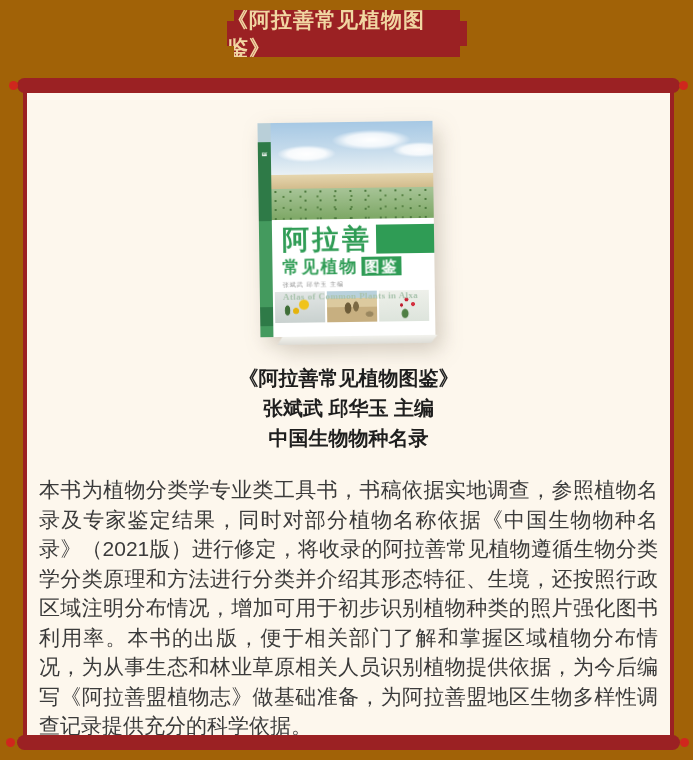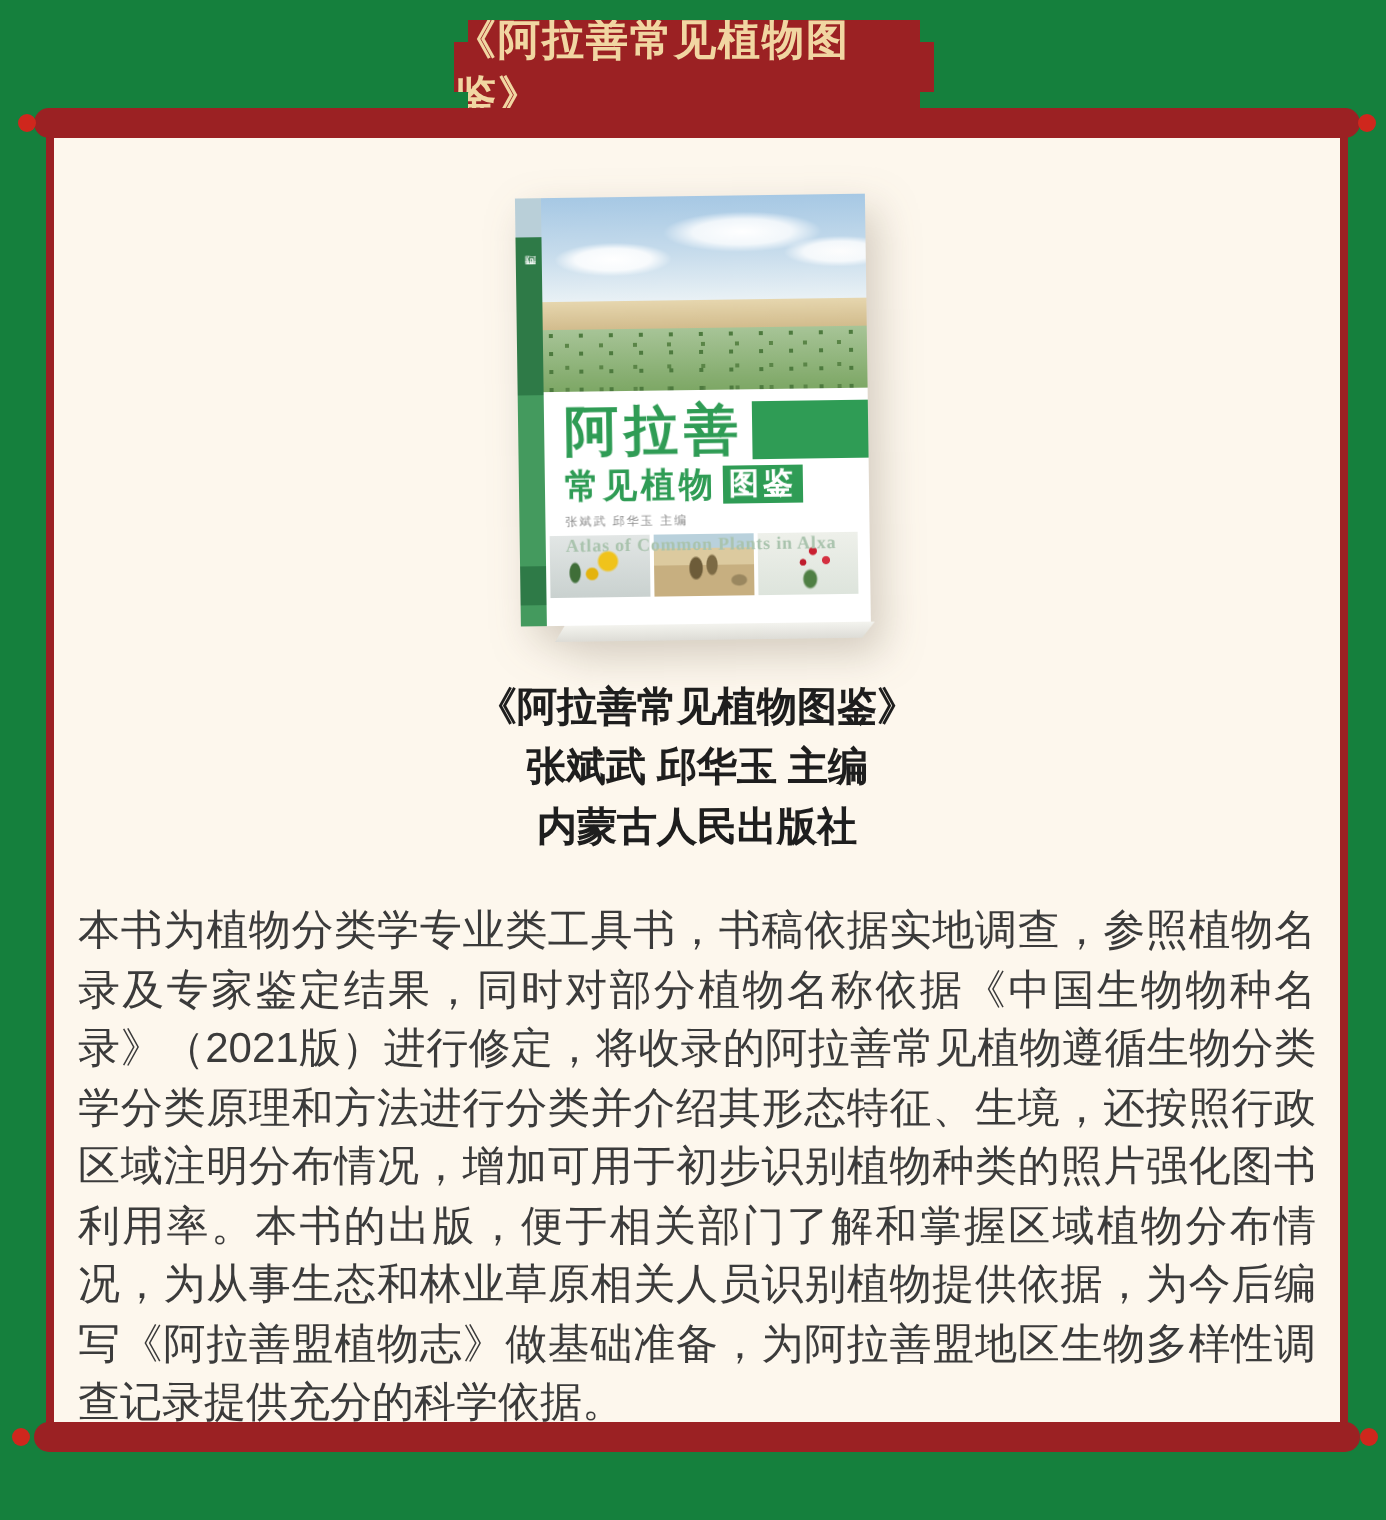--- a/index.html
+++ b/index.html
@@ -1,34 +1,34 @@
 <!DOCTYPE html>
 <html><head>
 <meta charset="utf-8">
 <style>
   * { margin:0; padding:0; box-sizing:border-box; }
   html,body { background:#ffffff; }
   body { font-family:"Liberation Sans","DejaVu Sans",sans-serif; }
-  .stage { position:relative; width:693px; height:760px; margin:0 auto; background:#15803d; overflow:hidden; }
+  .stage { position:relative; width:693px; height:760px; margin:0 auto; background:#a16207; overflow:hidden; }
 
   
   .banner {
     position:absolute; left:227px; top:10px; width:240px; height:47px;
     background:#9b2123; color:#f1d6a2;
     display:flex; align-items:center; justify-content:center;
     font-size:21px; font-weight:bold; letter-spacing:1px;
     clip-path: polygon(
       0 11px, 7px 11px, 7px 0,
       calc(100% - 7px) 0, calc(100% - 7px) 11px, 100% 11px,
       100% calc(100% - 11px), calc(100% - 7px) calc(100% - 11px), calc(100% - 7px) 100%,
       7px 100%, 7px calc(100% - 11px), 0 calc(100% - 11px));
   }
 
   
-  .frame { position:absolute; left:0; top:54px; width:693px; height:672px;border-radius:29px; }
+  .frame { position:absolute; left:0; top:78px; width:693px; height:672px;border-radius:29px; }
   .frame-body {
     position:absolute; top:7px; bottom:7px; left:23px; right:19px;
     background:#fdf7ed; border-left:4px solid #9b2123; border-right:4px solid #9b2123;
   }
   .bar { position:absolute; left:17px; right:13px; height:15px; background:#9b2123; border-radius:8px; z-index:2; }
   .bar-top { top:0; }
   .bar-bottom { bottom:0; }
   .dot { position:absolute; width:9px; height:9px; border-radius:50%; background:#cf271d; z-index:3; }
   .dot-tl { left:9px; top:3px; } .dot-tr { right:5px; top:3px; }
   .dot-bl { left:6px; bottom:3px; } .dot-br { right:4px; bottom:3px; }
@@ -149,21 +149,21 @@
                 <div class="strip-3"></div>
               </div>
             </div>
             <div class="page-edge"></div>
           </div>
         </div>
 
         <div class="info">
           <div>《阿拉善常见植物图鉴》</div>
           <div>张斌武 邱华玉  主编</div>
-          <div>内蒙古人民出版社</div>
+          <div>中国生物物种名录</div>
         </div>
 
         <p class="desc">本书为植物分类学专业类工具书，书稿依据实地调查，参照植物名录及专家鉴定结果，同时对部分植物名称依据《中国生物物种名录》（2021版）进行修定，将收录的阿拉善常见植物遵循生物分类学分类原理和方法进行分类并介绍其形态特征、生境，还按照行政区域注明分布情况，增加可用于初步识别植物种类的照片强化图书利用率。本书的出版，便于相关部门了解和掌握区域植物分布情况，为从事生态和林业草原相关人员识别植物提供依据，为今后编写《阿拉善盟植物志》做基础准备，为阿拉善盟地区生物多样性调查记录提供充分的科学依据。</p>
 
       </div>
     </div>
     <div class="bar bar-top"></div>
     <div class="bar bar-bottom"></div>
     <div class="dot dot-tl"></div>
     <div class="dot dot-tr"></div>

